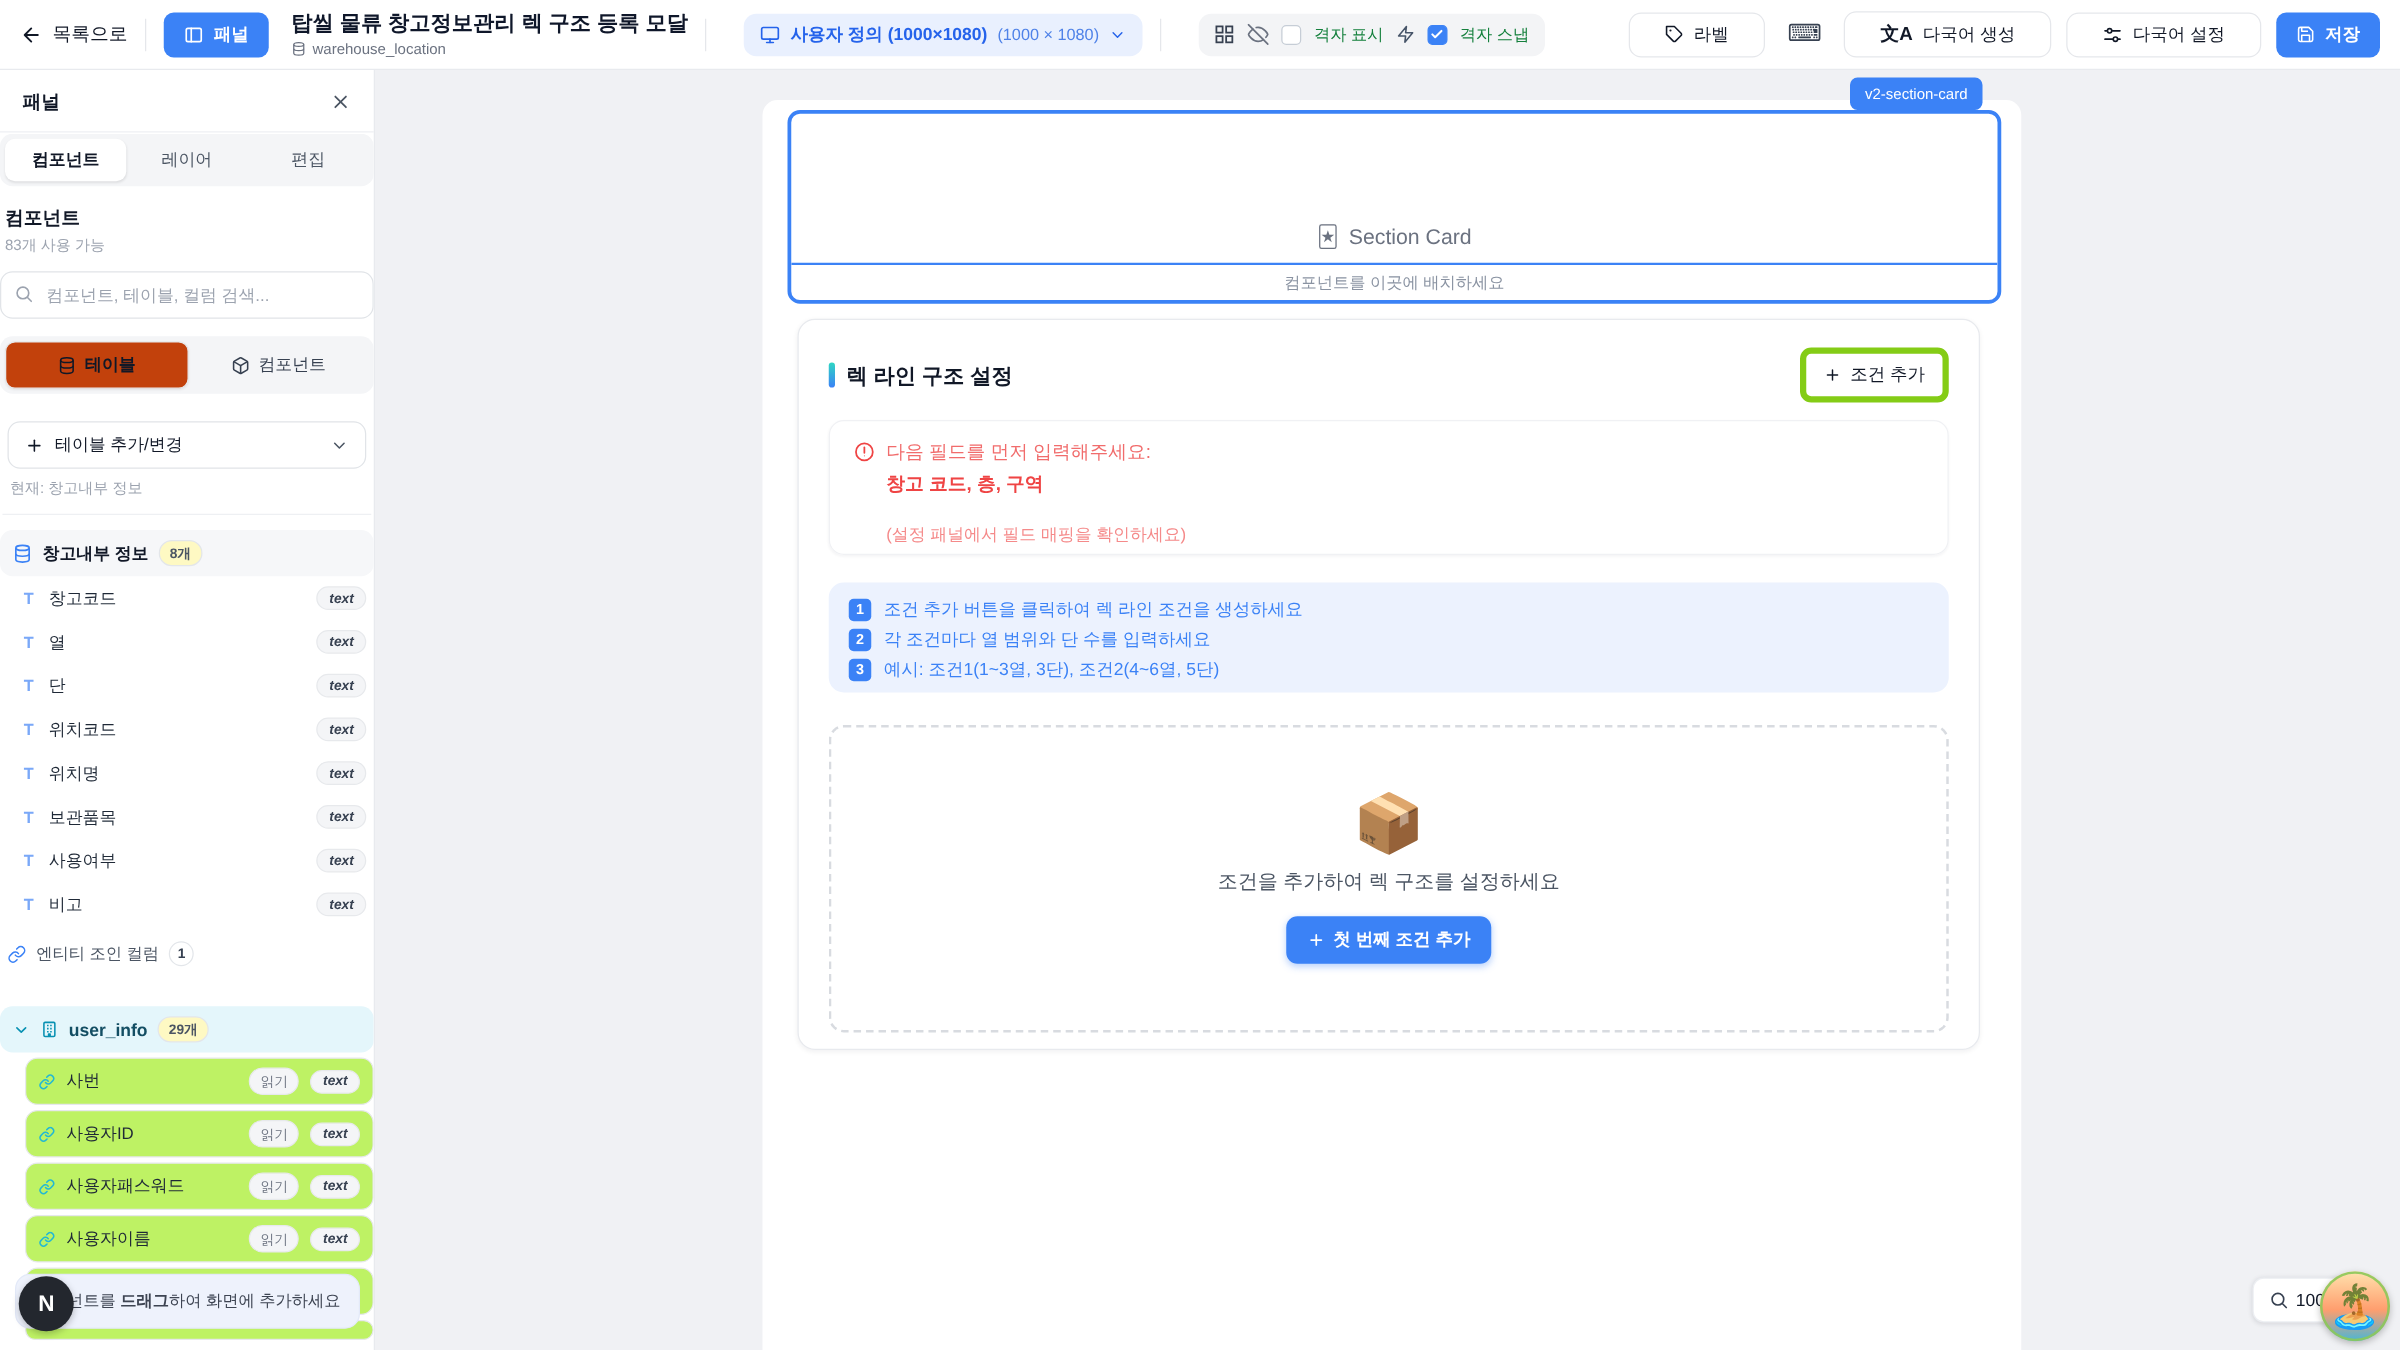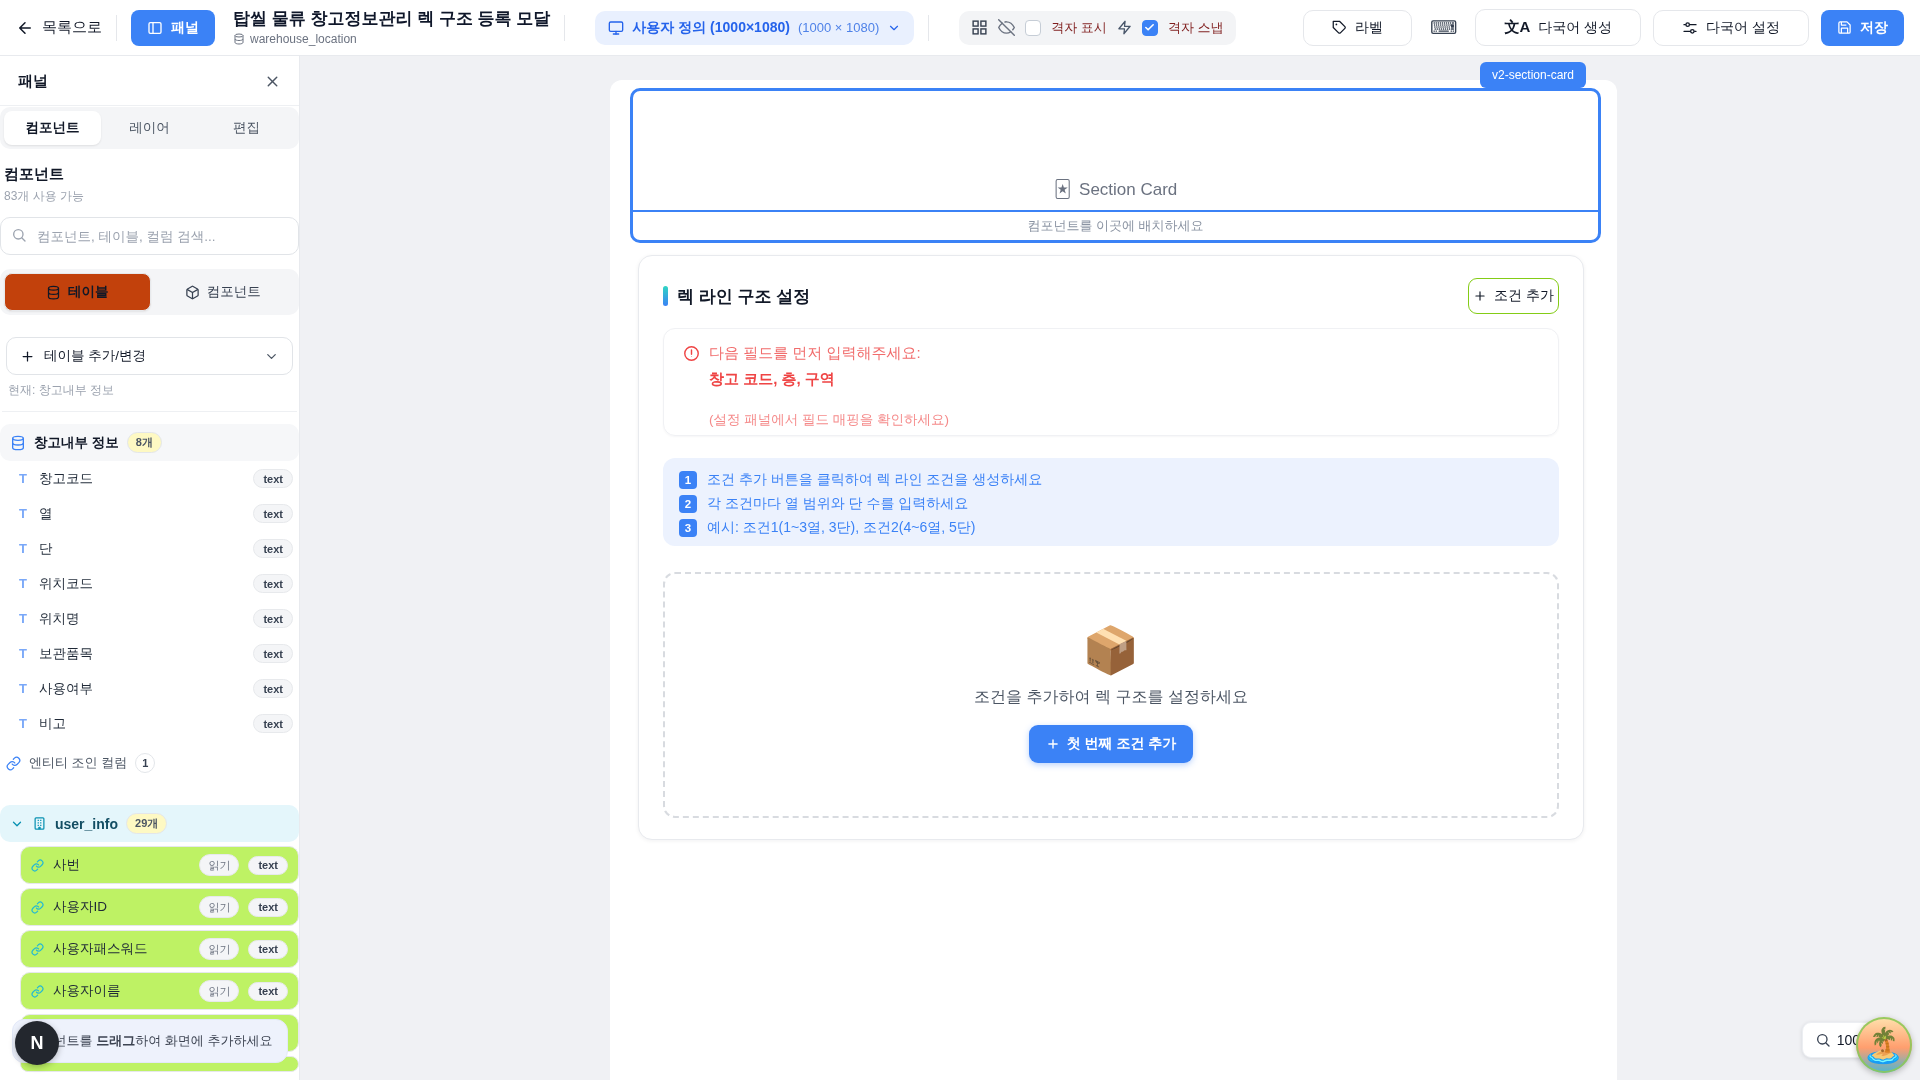--- a/index.html
+++ b/index.html
@@ -15,21 +15,21 @@
   .btn-primary { display:flex; align-items:center; gap:8px; background:#3b82f6; color:#fff; border:none;
                  border-radius:8px; padding:9px 16px; font-size:14px; font-weight:600; cursor:pointer; }
   .tb-titlebox { margin-left:18px; }
   .tb-title { font-size:17px; font-weight:700; color:#0f172a; line-height:1.2; }
   .tb-sub { display:flex; align-items:center; gap:5px; font-size:12px; color:#6b7280; margin-top:3px; }
   .viewport-pill { display:flex; align-items:center; gap:8px; background:#e9f0fe; border-radius:10px;
                    padding:8px 13px; margin-left:16px; color:#2563eb; cursor:pointer; }
   .viewport-pill .vp-label { font-size:14px; font-weight:700; }
   .viewport-pill .vp-size { font-size:13px; color:#4f82e8; }
   .grid-group { display:flex; align-items:center; gap:10px; background:#f3f4f6; border-radius:10px;
-                padding:8px 12px; margin-left:16px; color:#7f1d1d; font-size:13px; }
+                padding:8px 12px; margin-left:16px; color:#15803d; font-size:13px; }
   .cb { width:16px; height:16px; border:1.5px solid #c6cdd6; border-radius:4px; background:#fff; cursor:pointer;
         display:flex; align-items:center; justify-content:center; }
   .cb.checked { background:#3b82f6; border-color:#3b82f6; }
   .tb-spacer { flex:1; }
   .btn-outline { display:flex; align-items:center; gap:8px; background:#fff; border:1px solid #e5e7eb;
                  border-radius:10px; padding:8px 28px; font-size:14px; font-weight:500; color:#111827; cursor:pointer; }
   .icon-btn { background:none; border:none; padding:6px; color:#374151; cursor:pointer; font-size:19px; line-height:1; }
   .tb-right { display:flex; align-items:center; gap:12px; }
   .translate-glyph { font-size:15px; font-weight:700; }
 
@@ -64,21 +64,21 @@
   .h-div { height:1px; background:#eef0f3; margin:12px 2px; }
   .group-head { display:flex; align-items:center; gap:8px; background:#f6f7f9; border-radius:10px;
                 padding:8px 10px; cursor:pointer; }
   .group-head .g-name { font-size:13.5px; font-weight:700; color:#111827; }
   .count-pill { font-size:11px; color:#4b5563; background:#fef9c3; border:1px solid #e3e6ea;
                 border-radius:999px; padding:2px 8px; font-weight:600; }
   .field-row { display:flex; align-items:center; gap:9px; padding:8px 6px 8px 16px; cursor:grab; }
   .field-row .t-ico { color:#7aa8f8; font-weight:800; font-size:13px; width:14px; text-align:center; }
   .field-row .f-name { flex:1; font-size:13.5px; color:#1f2937; font-weight:500; }
   .type-badge { font-size:11px; font-weight:700; color:#374151; background:#f4f5f7;
-                border:1px solid #e7e9ec; border-radius:999px; padding:2.5px 9px; }
+                border:1px solid #e7e9ec; border-radius:999px; padding:2.5px 9px;font-style:italic; }
   .read-badge { font-size:11px; color:#6b7280; background:#f4f5f7; border:1px solid #e7e9ec;
                 border-radius:999px; padding:2.5px 8px; }
   .join-head { display:flex; align-items:center; gap:8px; margin:12px 6px 6px; color:#4b5563; font-size:13px; }
   .join-count { width:20px; height:20px; border:1px solid #e3e6ea; border-radius:50%; background:#fff;
                 font-size:11px; font-weight:700; color:#374151; display:flex; align-items:center; justify-content:center; }
   .join-table-head { display:flex; align-items:center; gap:8px; background:#e4f6fb; border-radius:10px;
                      padding:8px 10px; cursor:pointer; color:#0891b2;margin-top:32px; }
   .join-table-head .jt-name { font-size:14px; font-weight:700; color:#134e63; }
   .join-card { display:flex; align-items:center; gap:9px; background:#bef264; border:1px solid #e6e8ec;
                border-radius:10px; padding:7px 10px; margin:4px 0 0 20px; cursor:grab; }
@@ -106,22 +106,22 @@
              padding-bottom:10px; color:#6b7280; font-size:17px; }
   .sc-drop { border-top:2px solid #3b82f6; height:30px; display:flex; align-items:center;
              justify-content:center; font-size:13px; color:#8a93a2; border-radius:0 0 7px 7px; }
 
   .rack-card { position:absolute; left:338px; top:199px; width:946px; height:585px; background:#fff;
                border:1px solid #e8eaee; border-radius:14px; box-shadow:0 1px 4px rgba(15,23,42,.06);
                padding:22px 24px; z-index:9; }
   .rack-head { display:flex; align-items:center; }
   .rack-bar { width:5px; height:20px; border-radius:3px; background:linear-gradient(180deg,#2fd6c3,#3b82f6); margin-right:9px; }
   .rack-title { font-size:17px; font-weight:700; color:#111827; flex:1; }
-  .btn-add-cond { display:flex; align-items:center; gap:7px; background:#fff; border:1px solid #84cc16;
-                  border-radius:9px; padding:8px 4px; font-size:14px; font-weight:500; color:#111827; cursor:pointer; }
+  .btn-add-cond { display:flex; align-items:center; gap:7px; background:#fff; border:5px solid #84cc16;
+                  border-radius:9px; padding:8px 14px; font-size:14px; font-weight:500; color:#111827; cursor:pointer; }
   .warn-box { margin-top:14px; border:1px solid #f0f1f4; border-radius:12px; padding:15px 19px; height:108px;
               box-shadow:0 1px 2px rgba(15,23,42,.04); }
   .warn-row1 { display:flex; align-items:center; gap:9px; font-size:15px; color:#f16c6c; }
   .warn-fields { margin:7px 0 0 26px; font-size:15px; font-weight:800; color:#ef4444; }
   .warn-hint { margin:22px 0 0 26px; font-size:13.5px; color:#f58a8a; }
   .info-box { margin-top:22px; background:#ecf2fe; border-radius:12px; padding:13px 16px; height:88px;
               display:flex; flex-direction:column; gap:6px; }
   .step { display:flex; align-items:center; gap:10px; }
   .step-num { width:18px; height:18px; background:#3b82f6; color:#fff; border-radius:4px; font-size:11.5px;
               font-weight:700; display:flex; align-items:center; justify-content:center; flex:none; }

